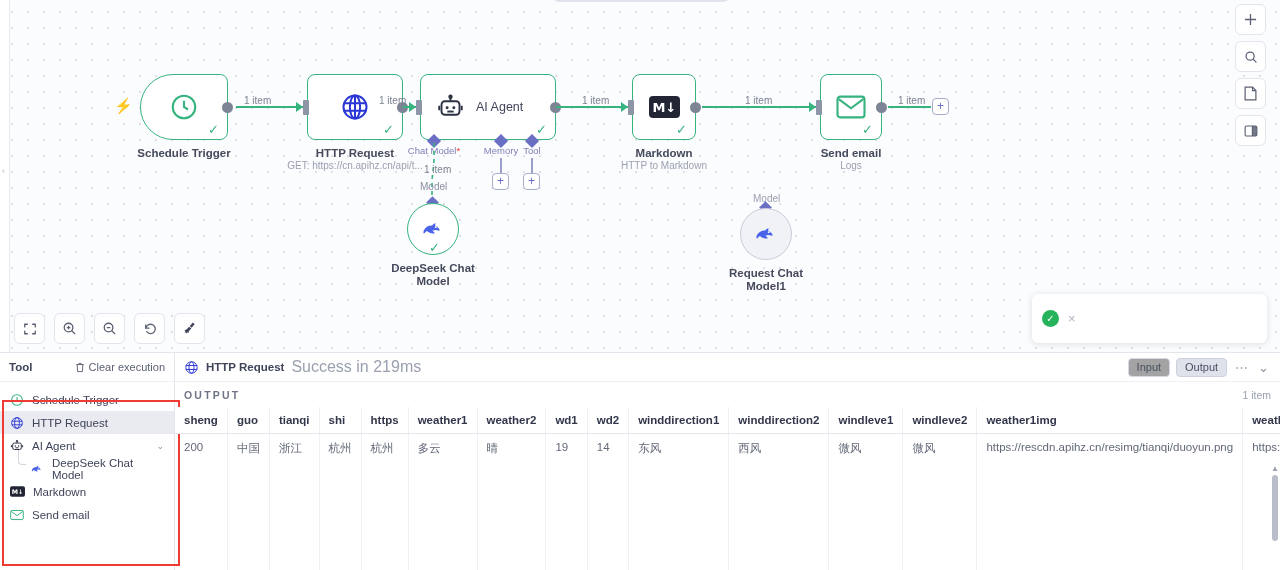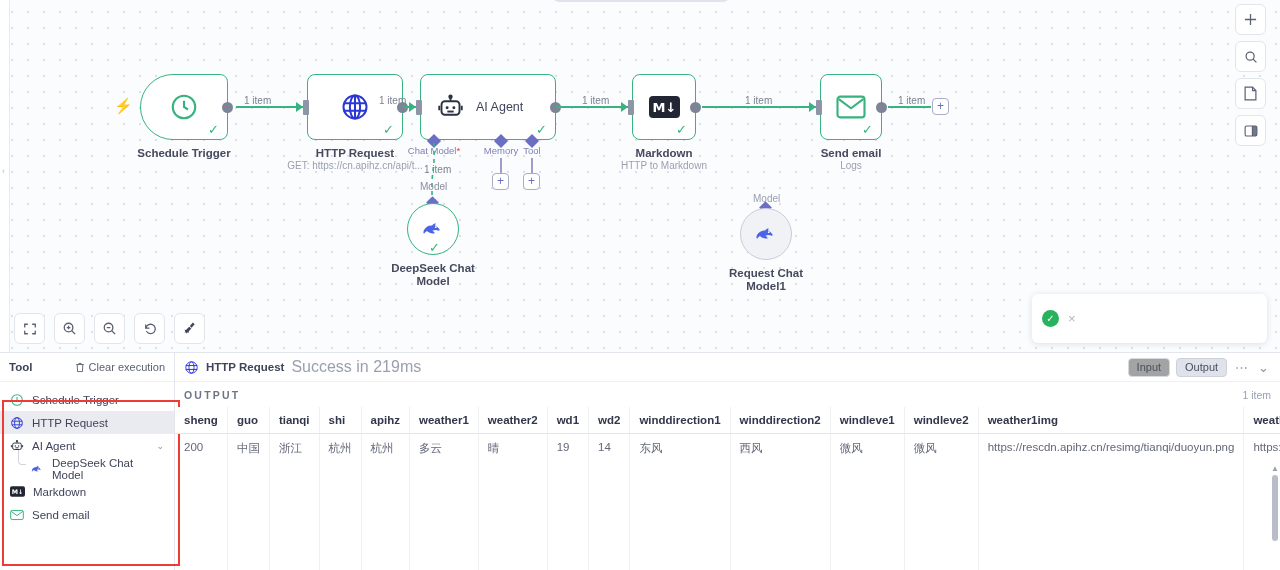--- a/index.html
+++ b/index.html
@@ -492,21 +492,21 @@
       </div>
 
       <div class="tblwrap">
         <table>
           <thead>
               <tr>
             <th style="width:50px">sheng</th>
             <th style="width:50px">guo</th>
             <th style="width:52px">tianqi</th>
             <th style="width:42px">shi</th>
-            <th style="width:56px">apihz</th>
+            <th style="width:56px">https</th>
             <th style="width:66px">weather1</th>
             <th style="width:66px">weather2</th>
             <th style="width:40px">wd1</th>
             <th style="width:42px">wd2</th>
             <th style="width:98px">winddirection1</th>
             <th style="width:100px">winddirection2</th>
             <th style="width:70px">windleve1</th>
             <th style="width:72px">windleve2</th>
             <th style="width:206px">weather1img</th>
             <th style="width:160px">weather2img</th>

